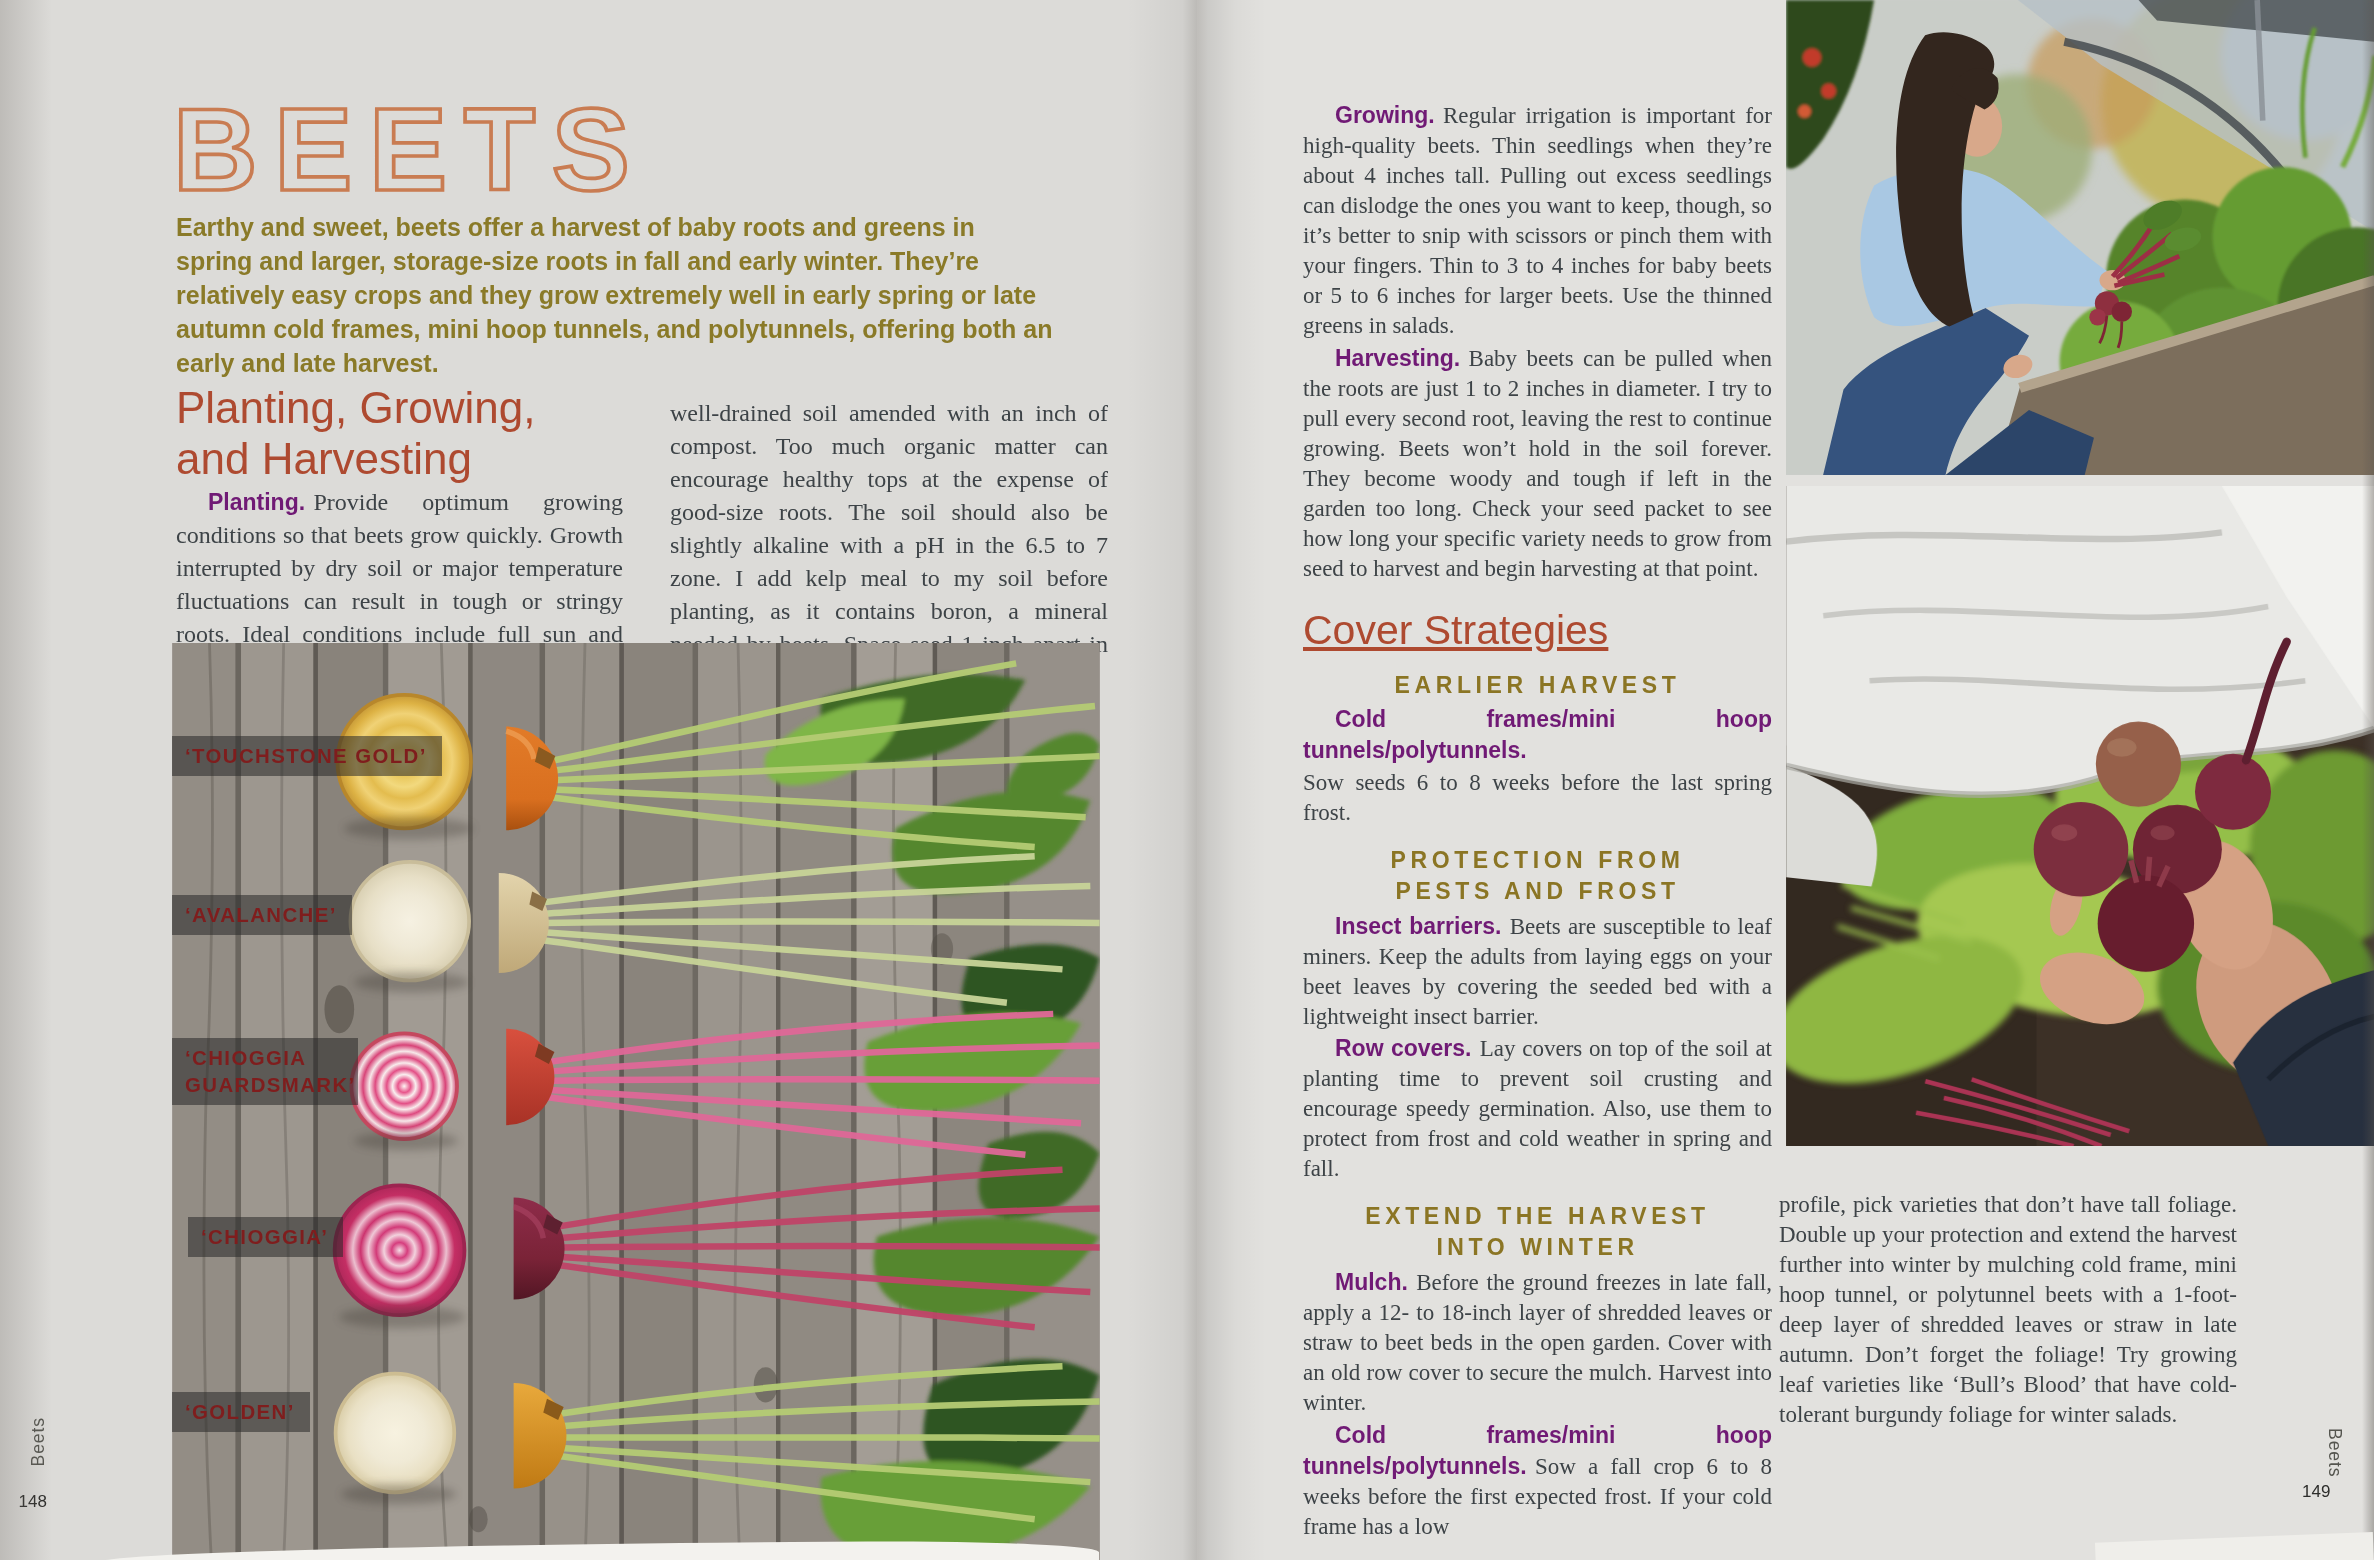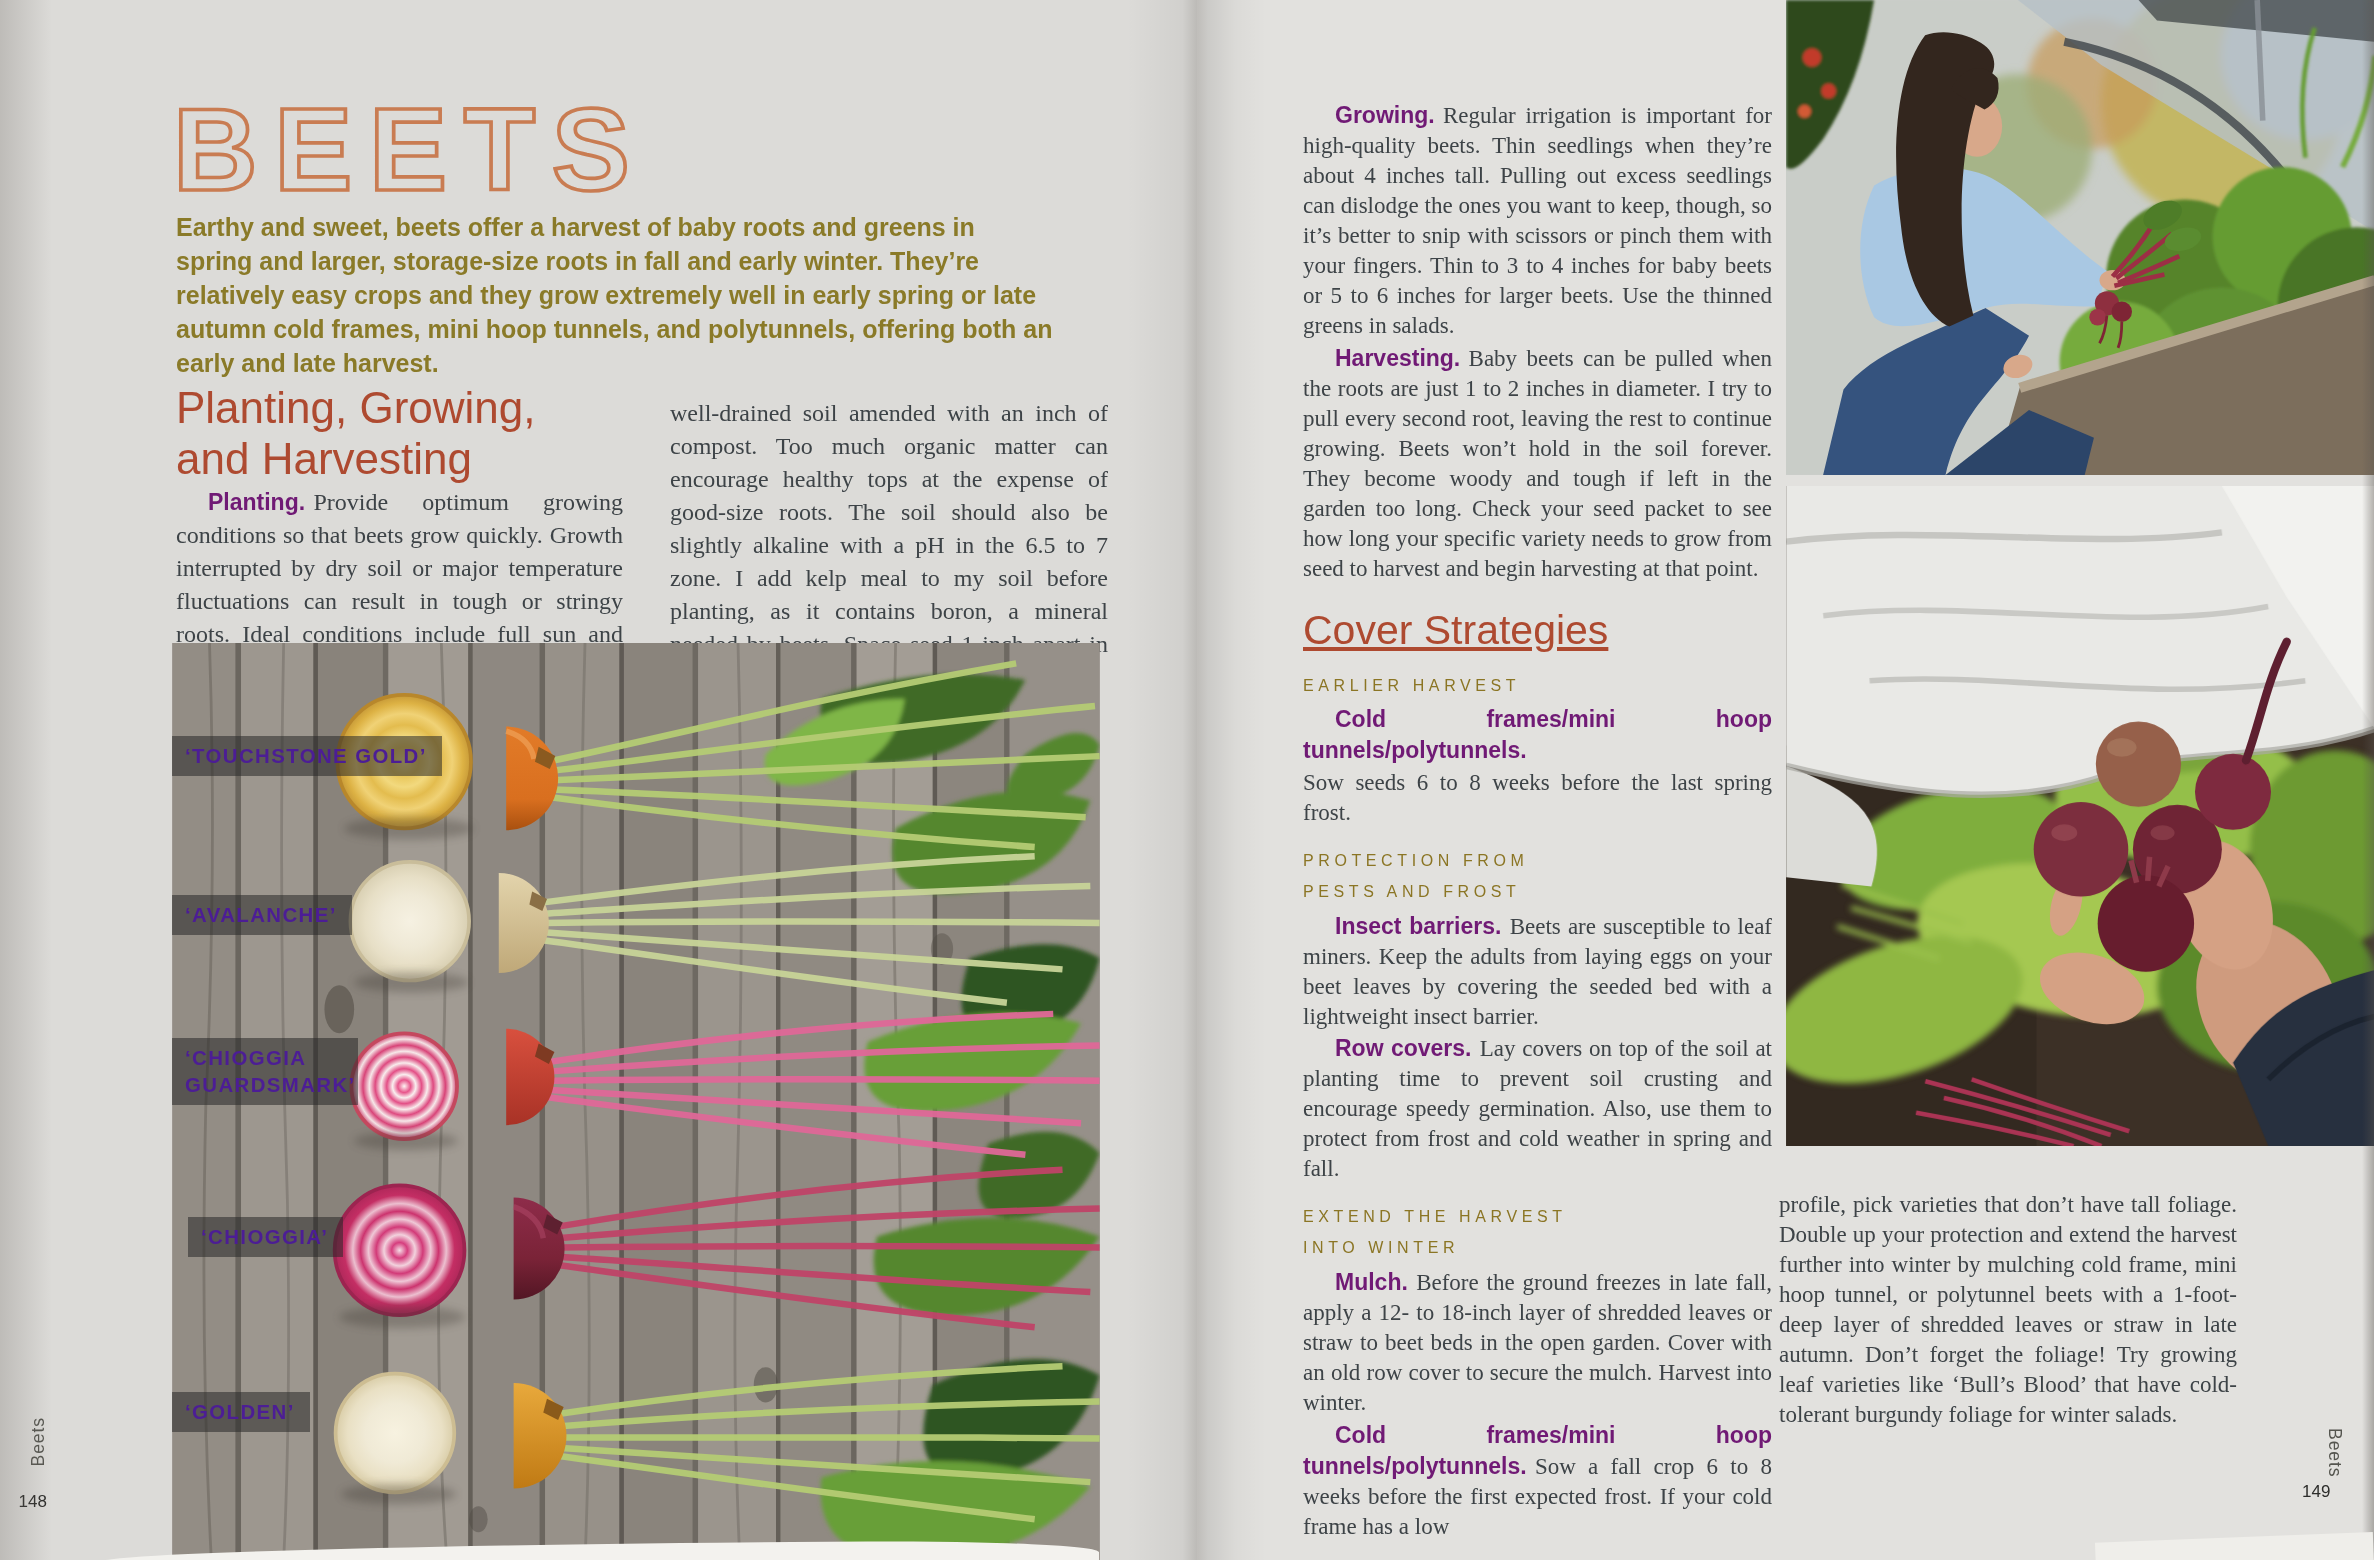--- a/index.html
+++ b/index.html
@@ -23,26 +23,26 @@
   .col1{left:176px;top:486px;width:447px;}
   .col2{left:670px;top:397px;width:438px;}
   .col p{margin:0;}
   .indent{text-indent:32px;}
   .lead{font-family:"Liberation Sans",sans-serif;font-weight:bold;color:#701a75;font-size:23px;margin-right:8.3px;}
 
   .rcol{position:absolute;left:1303px;top:100px;width:469px;font-size:23px;line-height:30px;text-align:justify;}
   .rcol p{margin:0 0 1.9px 0;}
   .cover-heading{font-family:"Liberation Sans",sans-serif;font-size:41px;line-height:45px;color:#ae4a30;
     margin:24px 0 15px 0;text-align:left;text-decoration:underline;}
-  .subhead{font-family:"Liberation Sans",sans-serif;font-weight:normal;color:#8b7524;font-size:16px;
-    letter-spacing:4.6px;line-height:31px;margin:16.7px 0 3.7px 0;text-align:left;}
+  .subhead{font-family:"Liberation Sans",sans-serif;font-weight:bold;color:#8b7524;font-size:23px;
+    letter-spacing:4.6px;line-height:31px;margin:16.7px 0 3.7px 0;text-align:center;}
   .cont-col{position:absolute;left:1779px;top:1190px;width:458px;font-size:23px;line-height:30px;text-align:justify;}
 
   .main-photo{position:absolute;left:172px;top:643px;width:928px;height:917px;overflow:hidden;}
-  .vlabel{position:absolute;background:rgba(40,40,40,0.55);color:#4c1d95;
+  .vlabel{position:absolute;background:rgba(40,40,40,0.55);color:#7f1d1d;
     font-family:"Liberation Sans",sans-serif;font-weight:bold;font-size:20.4px;letter-spacing:1.4px;
     line-height:27px;padding:6.5px 15px 6.5px 13px;}
   .photo-tr{position:absolute;left:1786px;top:0;width:589px;height:475px;overflow:hidden;}
   .photo-br{position:absolute;left:1786px;top:486px;width:589px;height:660px;overflow:hidden;}
 
   .pagenum{position:absolute;font-family:"Liberation Sans",sans-serif;font-size:17px;color:#2d2d2b;}
   .pagenum-left{left:18.6px;top:1492px;}
   .pagenum-right{left:2302px;top:1482px;}
   .edge-vert{position:absolute;font-family:"Liberation Sans",sans-serif;font-size:17.6px;color:#55554f;letter-spacing:0.9px;}
   .edge-left{left:28px;top:1417px;writing-mode:vertical-rl;transform:rotate(180deg);}

